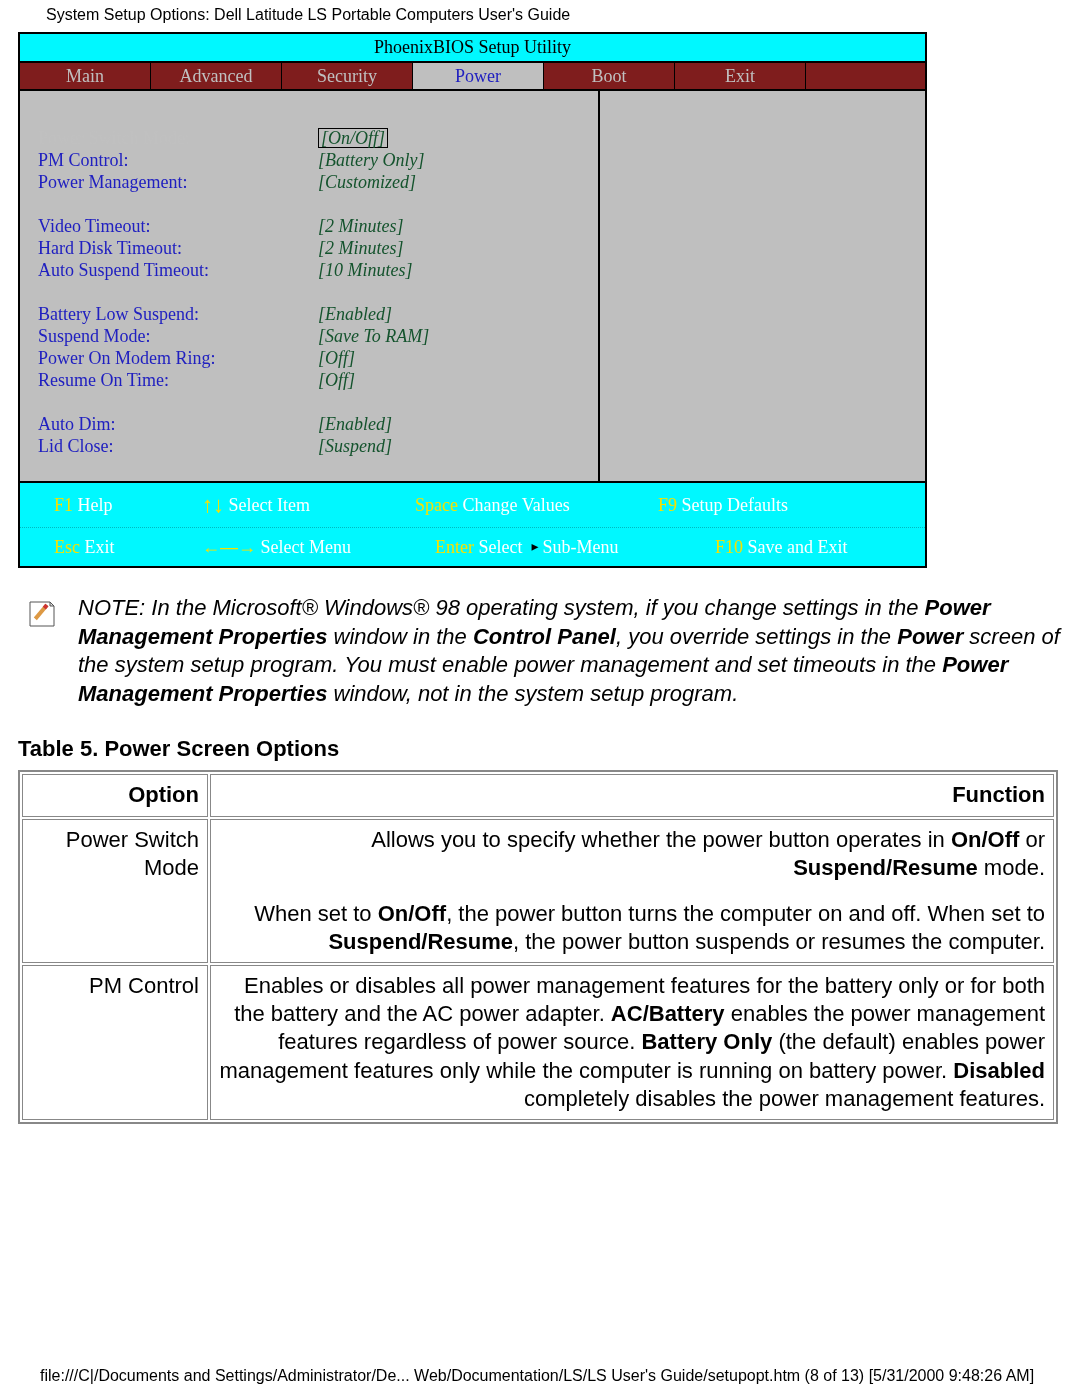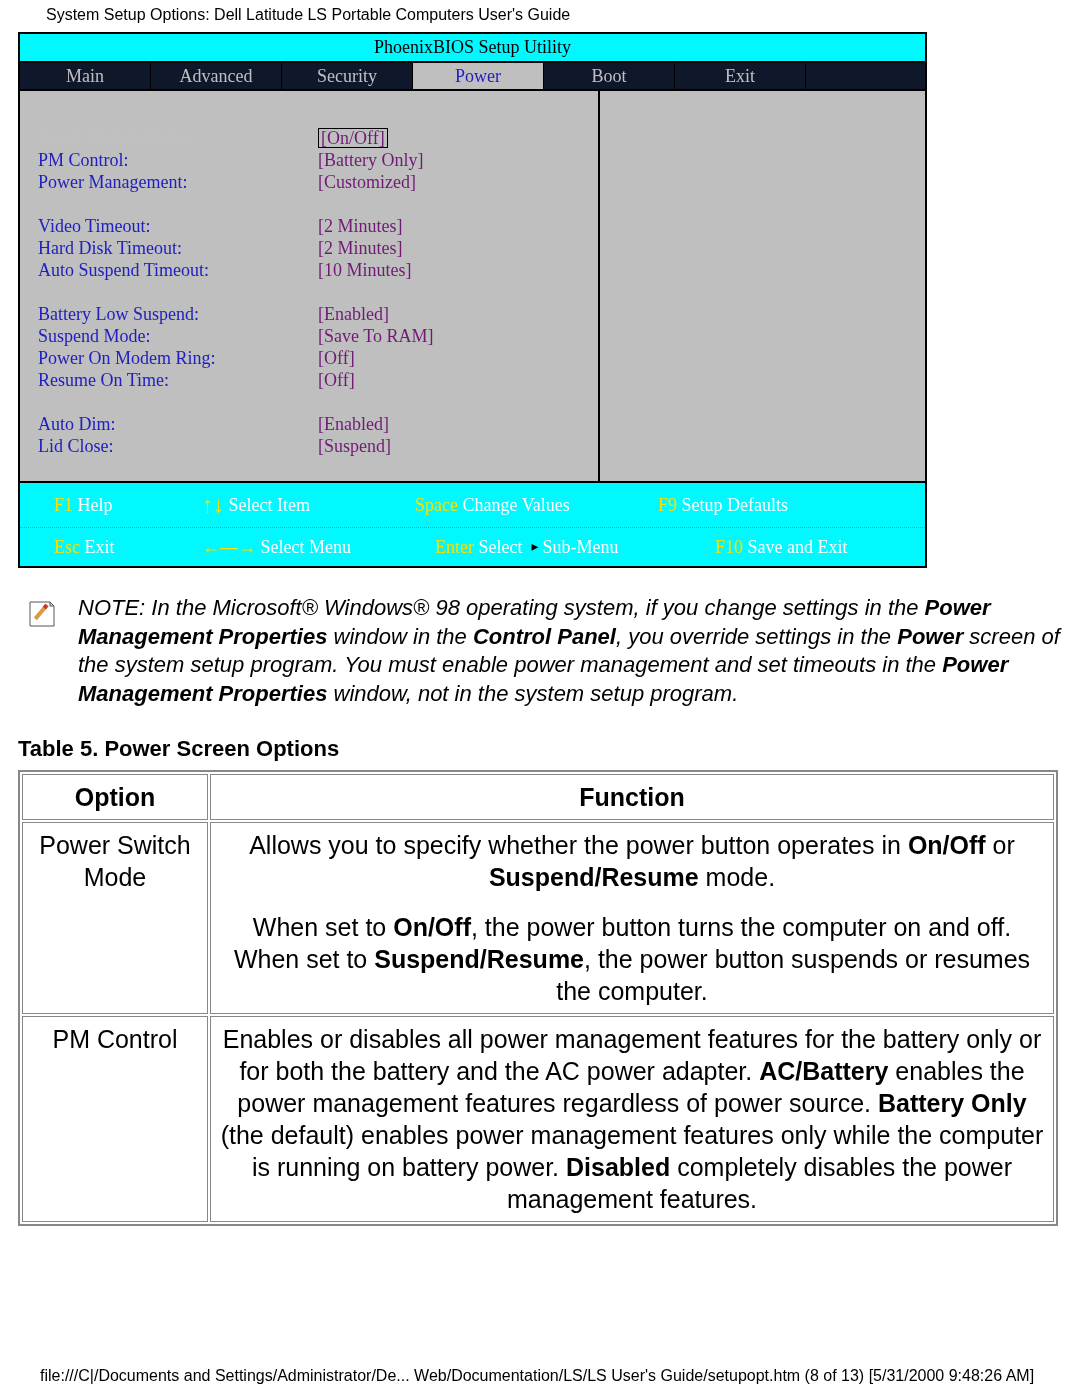--- a/index.html
+++ b/index.html
@@ -35,21 +35,21 @@
   .bios-title {
     background: #00f8ff;
     color: #000;
     text-align: center;
     padding: 2px 0 2px 0;
     border-bottom: 2px solid #000;
     font-size: 18px;
   }
   .tabs {
     display: flex;
-    background: #0f172a;
+    background: #7f1d1d;
     color: #c0c0c0;
     border-bottom: 2px solid #000;
   }
   .tab {
     flex: 0 0 130px;
     text-align: center;
     padding: 2px 0;
     position: relative;
   }
   .tab.sep {
@@ -93,22 +93,23 @@
   }
   .opt-row.hl {
     color: #c0c0c0;
   }
   .opt-label {
     flex: 0 0 280px;
     white-space: nowrap;
   }
   .opt-val {
     flex: 1 1 auto;
-    color: #701a75;
+    color: #14532d;
     white-space: nowrap;
+    font-style: italic;
   }
   .opt-row.hl .opt-label { color:#c0c0c0; }
   .opt-val .hlbox {
     display:inline-block;
     border:1px solid #000;
     padding: 0 2px;
     line-height: 18px;
     background:#bfbfbf;
   }
   .spacer { height: 22px; }
@@ -158,23 +159,23 @@
   }
   table.opts {
     border-collapse: separate;
     border-spacing: 2px;
     width: 1040px;
     border: 2px solid #888;
   }
   table.opts th, table.opts td {
     border: 1px solid #888;
     padding: 6px 8px;
-    text-align: center;
+    text-align: right;
     vertical-align: top;
-    font-size: 25px;
+    font-size: 22px;
     line-height: 1.28;
   }
   table.opts th { font-weight: bold; }
   table.opts td:first-child, table.opts th:first-child {
     width: 168px;
   }
 
   .footer {
     position:absolute;
     bottom: 12px;

